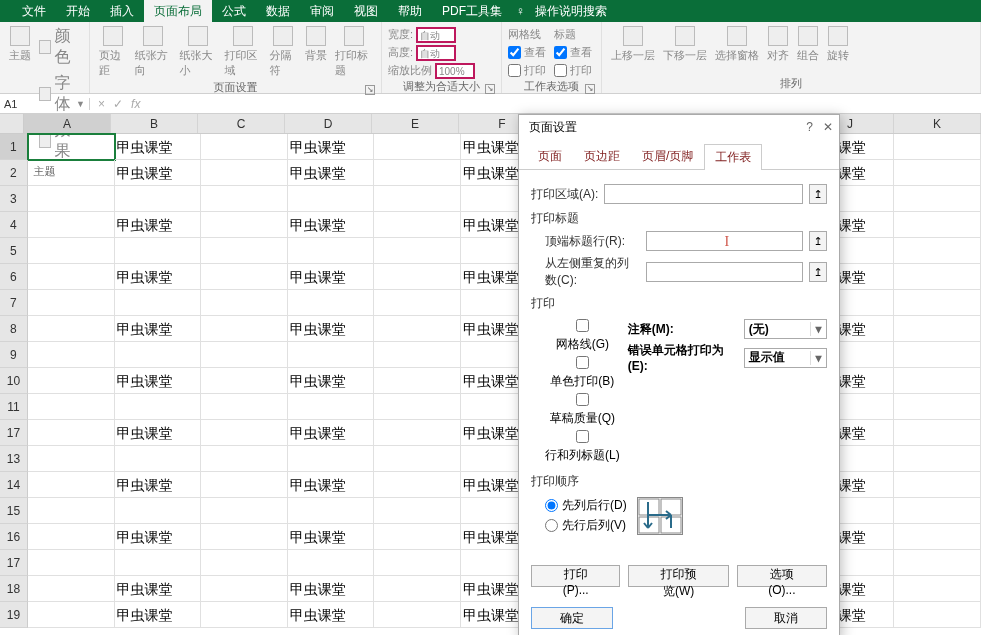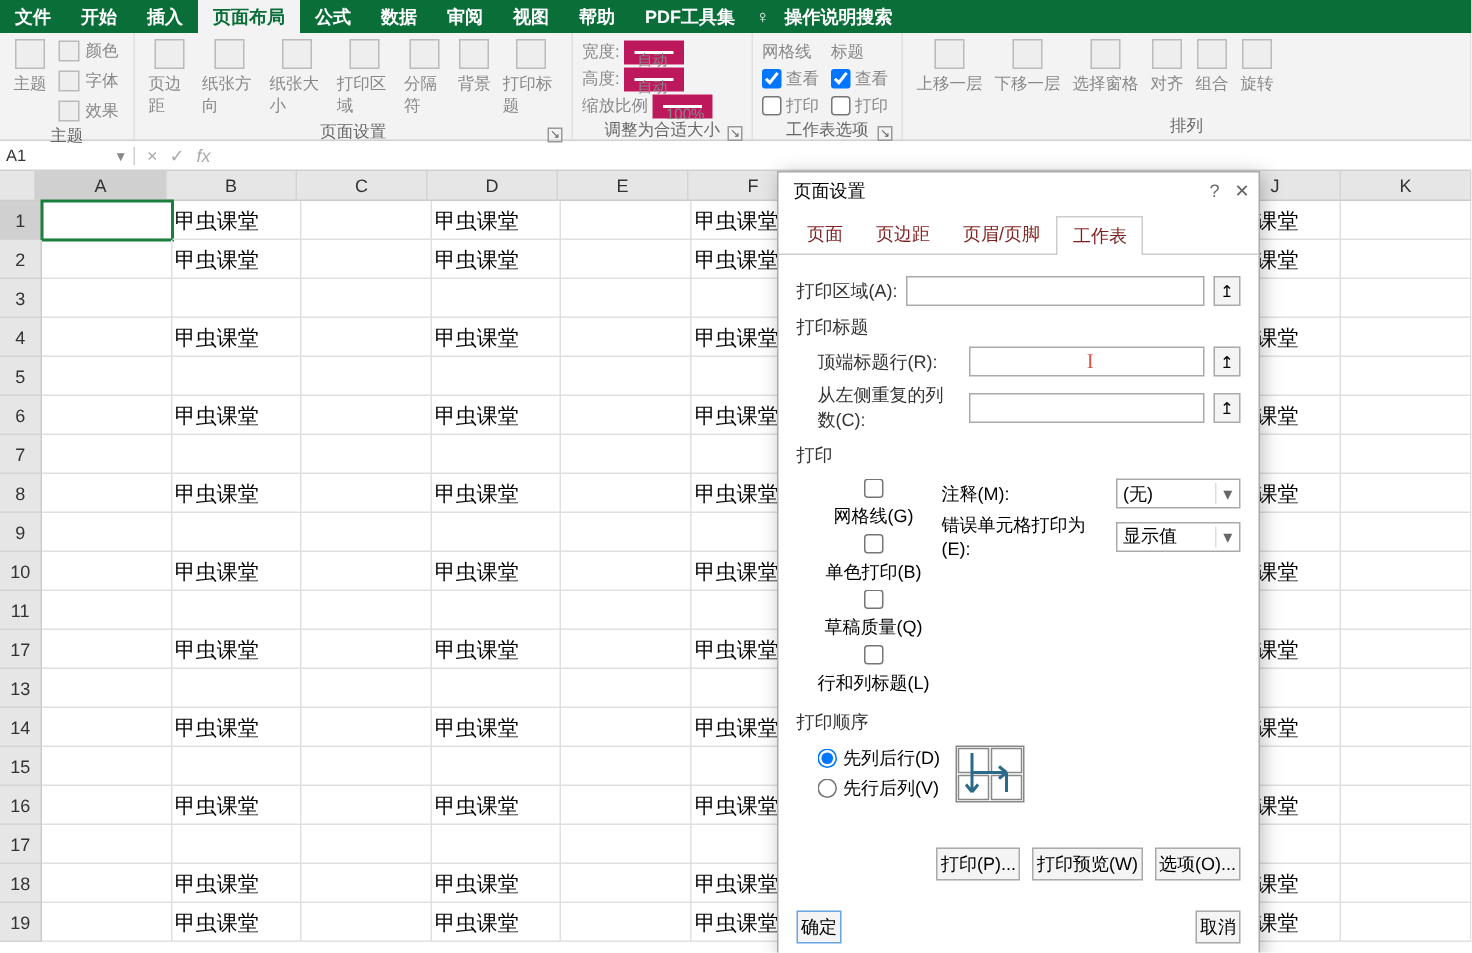--- a/index.html
+++ b/index.html
@@ -1,34 +1,34 @@
 <!DOCTYPE html>
 <html><head>
 <meta charset="utf-8">
 <style>
 * { margin: 0; padding: 0; box-sizing: border-box; font-family: "Microsoft YaHei", Arial, sans-serif; }
 body { background: #fff; width: 981px; height: 635px; overflow: hidden; position: relative; }
 
 
-.menubar { background: #0a6e39; height: 22px; display: flex; align-items: center; padding-left: 0; font-weight: bold; }
+.menubar { background: #0a6e39; height: 22px; display: flex; align-items: center; padding-left: 12px; }
 .menubar .menu-item { color: #fff; font-size: 12px; padding: 3px 10px; cursor: pointer; }
 .menubar .menu-item.active { background: #f3f3f3; color: #0a6e39; }
 .menubar .bulb { color: #fff; font-size: 12px; margin-left: 4px; }
 
 
 .ribbon { background: #f3f3f3; height: 72px; border-bottom: 1px solid #d0d0d0; display: flex; }
 .ribbon-group { display: flex; flex-direction: column; justify-content: space-between; border-right: 1px solid #e0e0e0; padding: 2px 6px 0 6px; }
 .ribbon-controls { display: flex; gap: 2px; }
 .ribbon-btn { display: flex; flex-direction: column; align-items: center; justify-content: flex-start; min-width: 28px; padding: 2px 3px; color: #888; font-size: 11px; cursor: pointer; }
 .ribbon-btn .icon-box { width: 20px; height: 20px; border: 1px solid #bbb; background: #eee; margin-bottom: 2px; }
-.ribbon-btn.small { flex-direction: row; font-size: 11px; min-height: 18px; align-items: center; }
+.ribbon-btn.small { flex-direction: row; font-size: 16px; min-height: 18px; align-items: center; }
 .ribbon-btn.small .icon-box { width: 14px; height: 14px; margin: 0 4px 0 0; }
 .ribbon-group-label { text-align: center; font-size: 11px; color: #666; padding-bottom: 2px; position: relative; }
 .ribbon-group-label .launcher { position: absolute; right: 0; bottom: 2px; width: 10px; height: 10px; border: 1px solid #999; font-size: 8px; line-height: 8px; text-align: center; color: #666; }
-.ribbon-input { width: 40px; height: 16px; font-size: 10px; border: 7px solid #be185d; background: #fff; }
+.ribbon-input { width: 40px; height: 16px; font-size: 10px; border: 2px solid #be185d; background: #fff; }
 .cb-line { display: flex; align-items: center; font-size: 11px; color: #888; gap: 3px; min-height: 17px; }
 
 
 .fml-row { height: 20px; border-bottom: 1px solid #d0d0d0; display: flex; align-items: center; background: #fff; }
 .name-box { width: 90px; border-right: 1px solid #d0d0d0; padding-left: 4px; font-size: 11px; color: #333; display: flex; align-items: center; justify-content: space-between; }
 .name-box .dd { color: #888; font-size: 9px; padding-right: 4px; }
 .fml-icons { display: flex; gap: 8px; padding: 0 8px; color: #aaa; font-size: 12px; }
 .fx { font-style: italic; }
 
 
@@ -55,29 +55,29 @@
 .form-row { display: flex; align-items: center; margin: 4px 0; gap: 6px; }
 .form-label { font-size: 12px; color: #333; }
 .ref-input { flex: 1; height: 20px; border: 1px solid #aaa; background: #fff; position: relative; }
 .ref-btn { width: 18px; height: 20px; border: 1px solid #aaa; display: flex; align-items: center; justify-content: center; font-size: 11px; background: #f4f4f4; }
 .section-h { font-size: 12px; color: #333; margin: 6px 0 4px 0; }
 .indent { padding-left: 14px; }
 .check-row { display: flex; align-items: center; gap: 4px; font-size: 12px; margin: 3px 0; flex-direction: column; }
 .two-col { display: flex; gap: 8px; }
 .col-left { flex: 0 0 auto; }
 .col-right { flex: 1; }
-.sel-field { display: flex; align-items: center; gap: 6px; margin: 3px 0; }
+.sel-field { display: flex; align-items: center; gap: 6px; margin: 3px 0; font-weight: bold; }
 .sel-field label { width: 110px; font-size: 12px; }
 .dd-box { flex: 1; height: 20px; border: 1px solid #aaa; padding-left: 4px; display: flex; align-items: center; justify-content: space-between; }
 .dd-box .caret { width: 16px; text-align: center; color: #666; border-left: 1px solid #ddd; }
 .radio-row { display: flex; align-items: center; gap: 4px; font-size: 12px; margin: 3px 0; }
 .order-preview { width: 46px; height: 38px; border: 1px solid #888; margin-left: 10px; display: inline-block; }
 .dlg-btns-mid { display: flex; justify-content: flex-end; gap: 8px; margin-top: 28px; }
 .dlg-btns-bot { display: flex; justify-content: space-between; gap: 16px; padding: 10px 12px; }
-.btn { height: 22px; padding: 0 2px; border: 1px solid #aaa; background: #f4f4f4; font-size: 12px; cursor: pointer; }
+.btn { height: 22px; padding: 0 28px; border: 1px solid #aaa; background: #f4f4f4; font-size: 12px; cursor: pointer; }
 .btn.primary { border-color: #6aa5e6; }
 
 
 .text-cursor { position: absolute; left: 50%; top: 2px; color: #d0574b; font-size: 14px; font-family: Georgia, serif; }
 
 
 .arrow { position: absolute; pointer-events: none; }
 </style>
 </head>
 <body>

